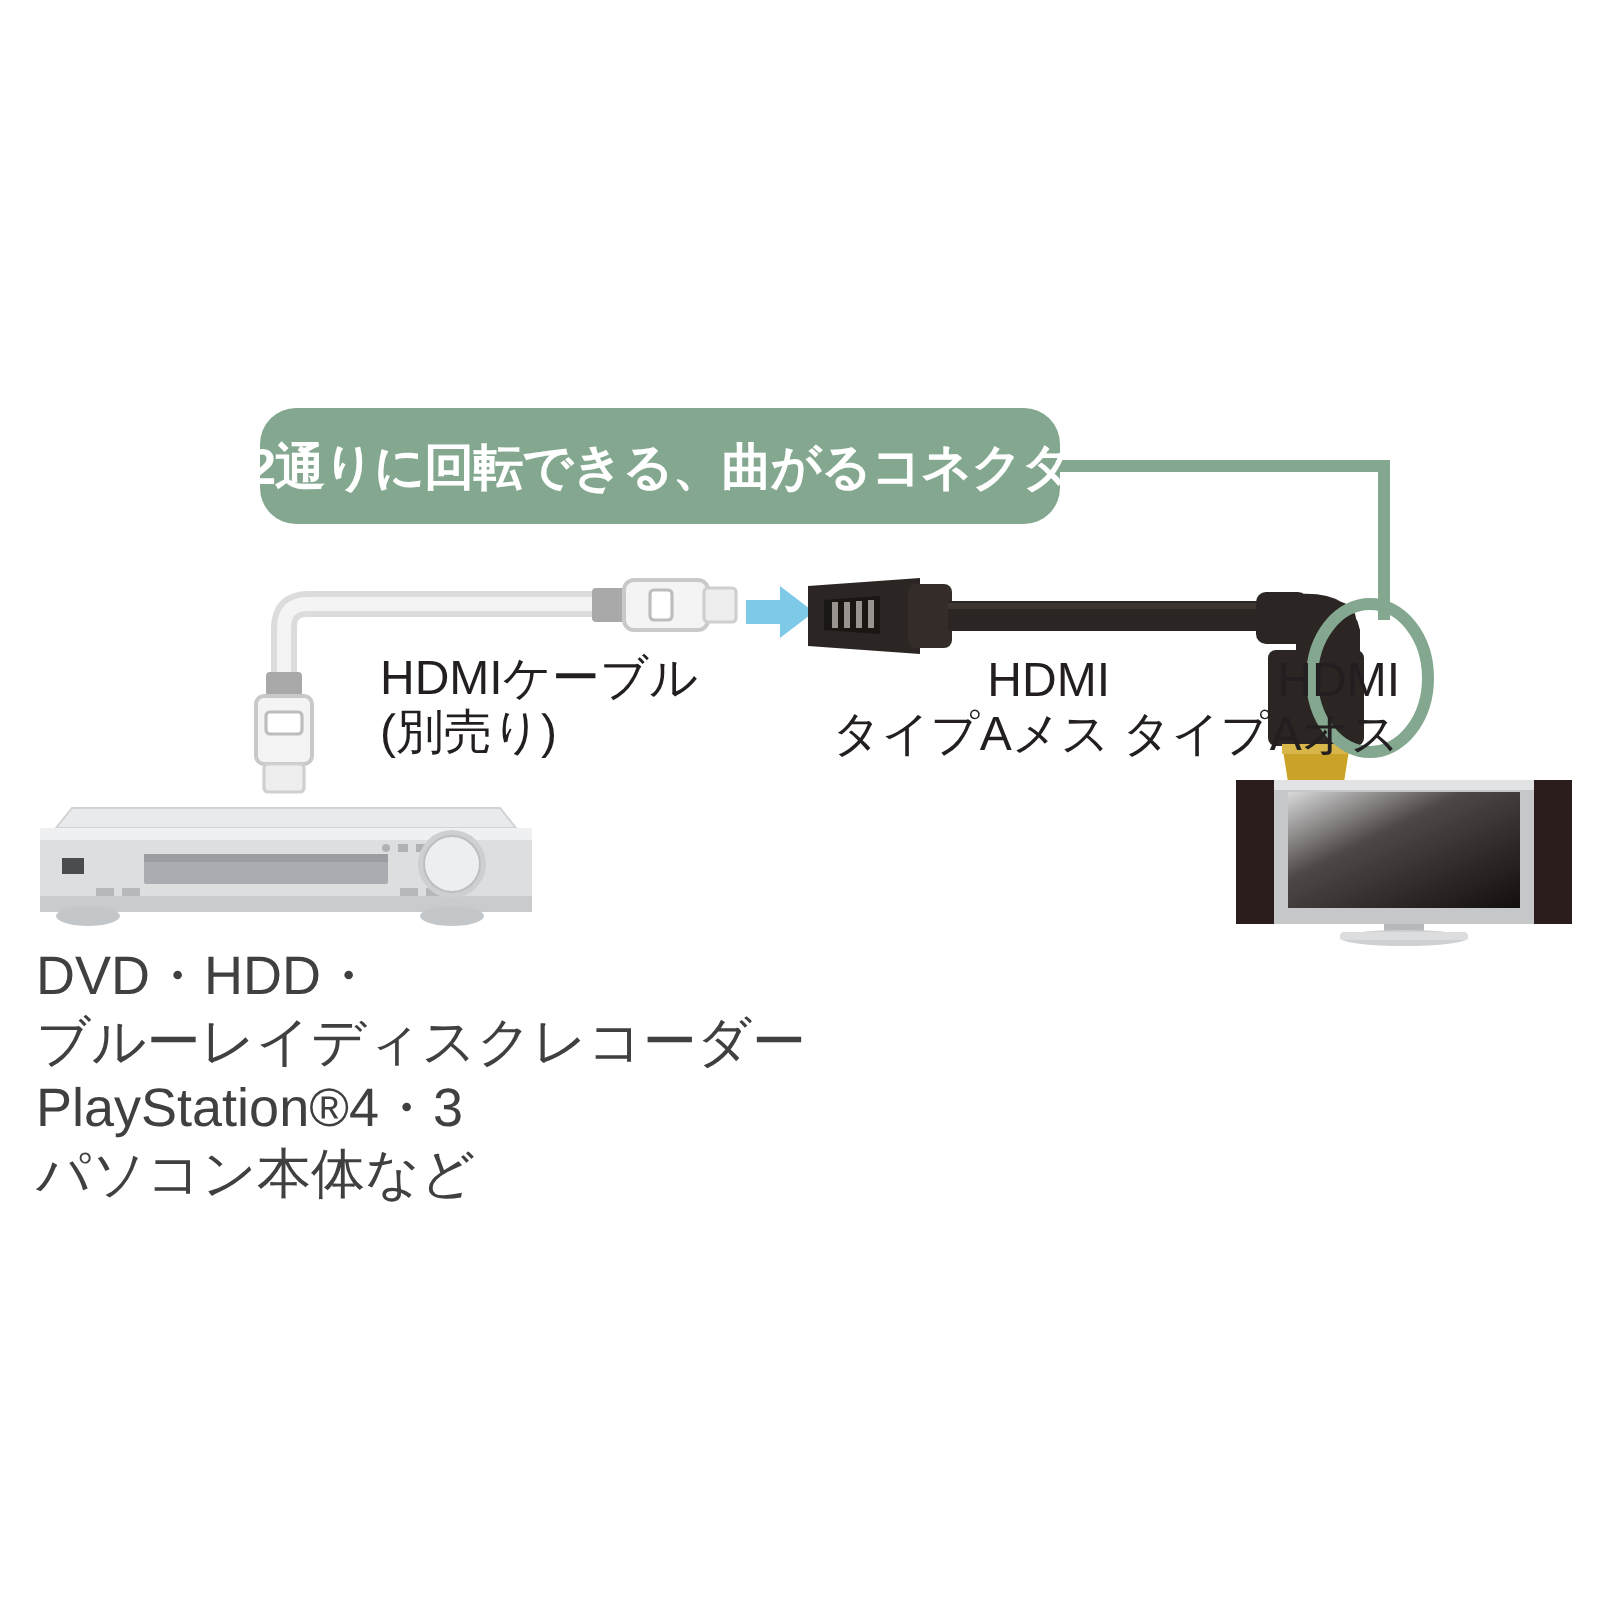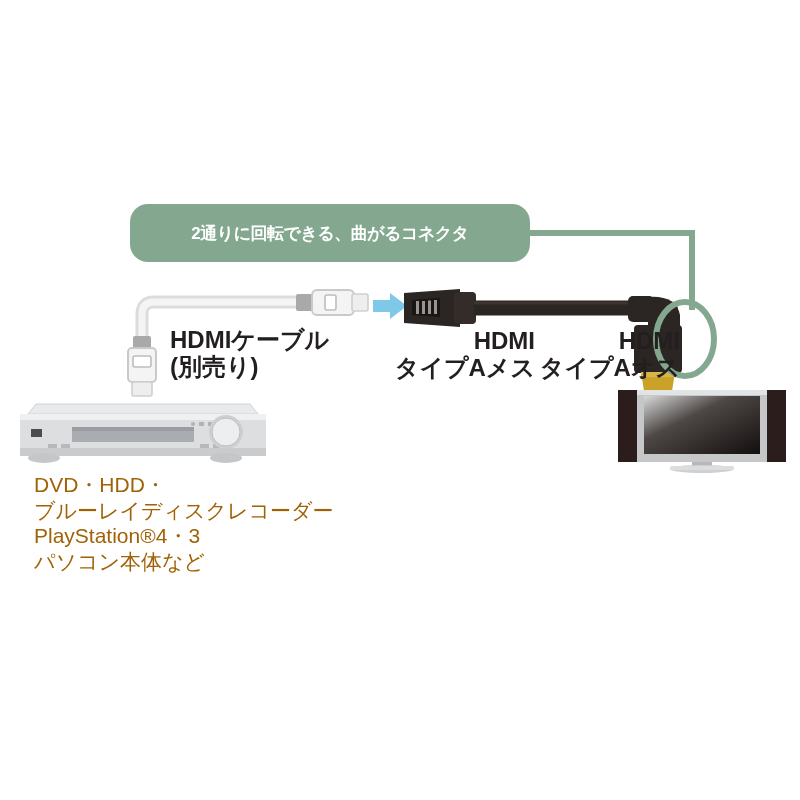--- a/index.html
+++ b/index.html
@@ -30,41 +30,41 @@
     width: 400px;
     height: 58px;
     background: #84a88f;
     border-radius: 18px;
     display: flex;
     align-items: center;
     justify-content: center;
   }
   #callout-text {
     color: #ffffff;
-    font-size: 17px;
+    font-size: 25px;
     font-weight: bold;
     letter-spacing: -0.5px;
     white-space: nowrap;
   }
 
   
   .lbl {
     font-size: 24px;
-    font-weight: bold;
+    font-weight: normal;
     line-height: 1.12;
     color: #231f20;
     white-space: pre;
+    margin-left: 20px;
   }
   .lbl-center { text-align: right; }
   .cap {
-    font-size: 21px;
+    font-size: 27px;
     line-height: 1.22;
-    color: #a16207;
+    color: #404040;
     white-space: pre;
-    margin-left: 16px;
   }
   #label-cable   { left: 170px; top: 327px; }
   #label-female  { left: 385px; top: 328px; width: 150px; }
   #label-male    { left: 530px; top: 328px; width: 150px; }
   #caption-source { left: 18px; top: 472px; }
   #caption-display { left: 596px; top: 478px; width: 200px; text-align: center; }
 
   svg { display: block; }
 </style>
 </head>

